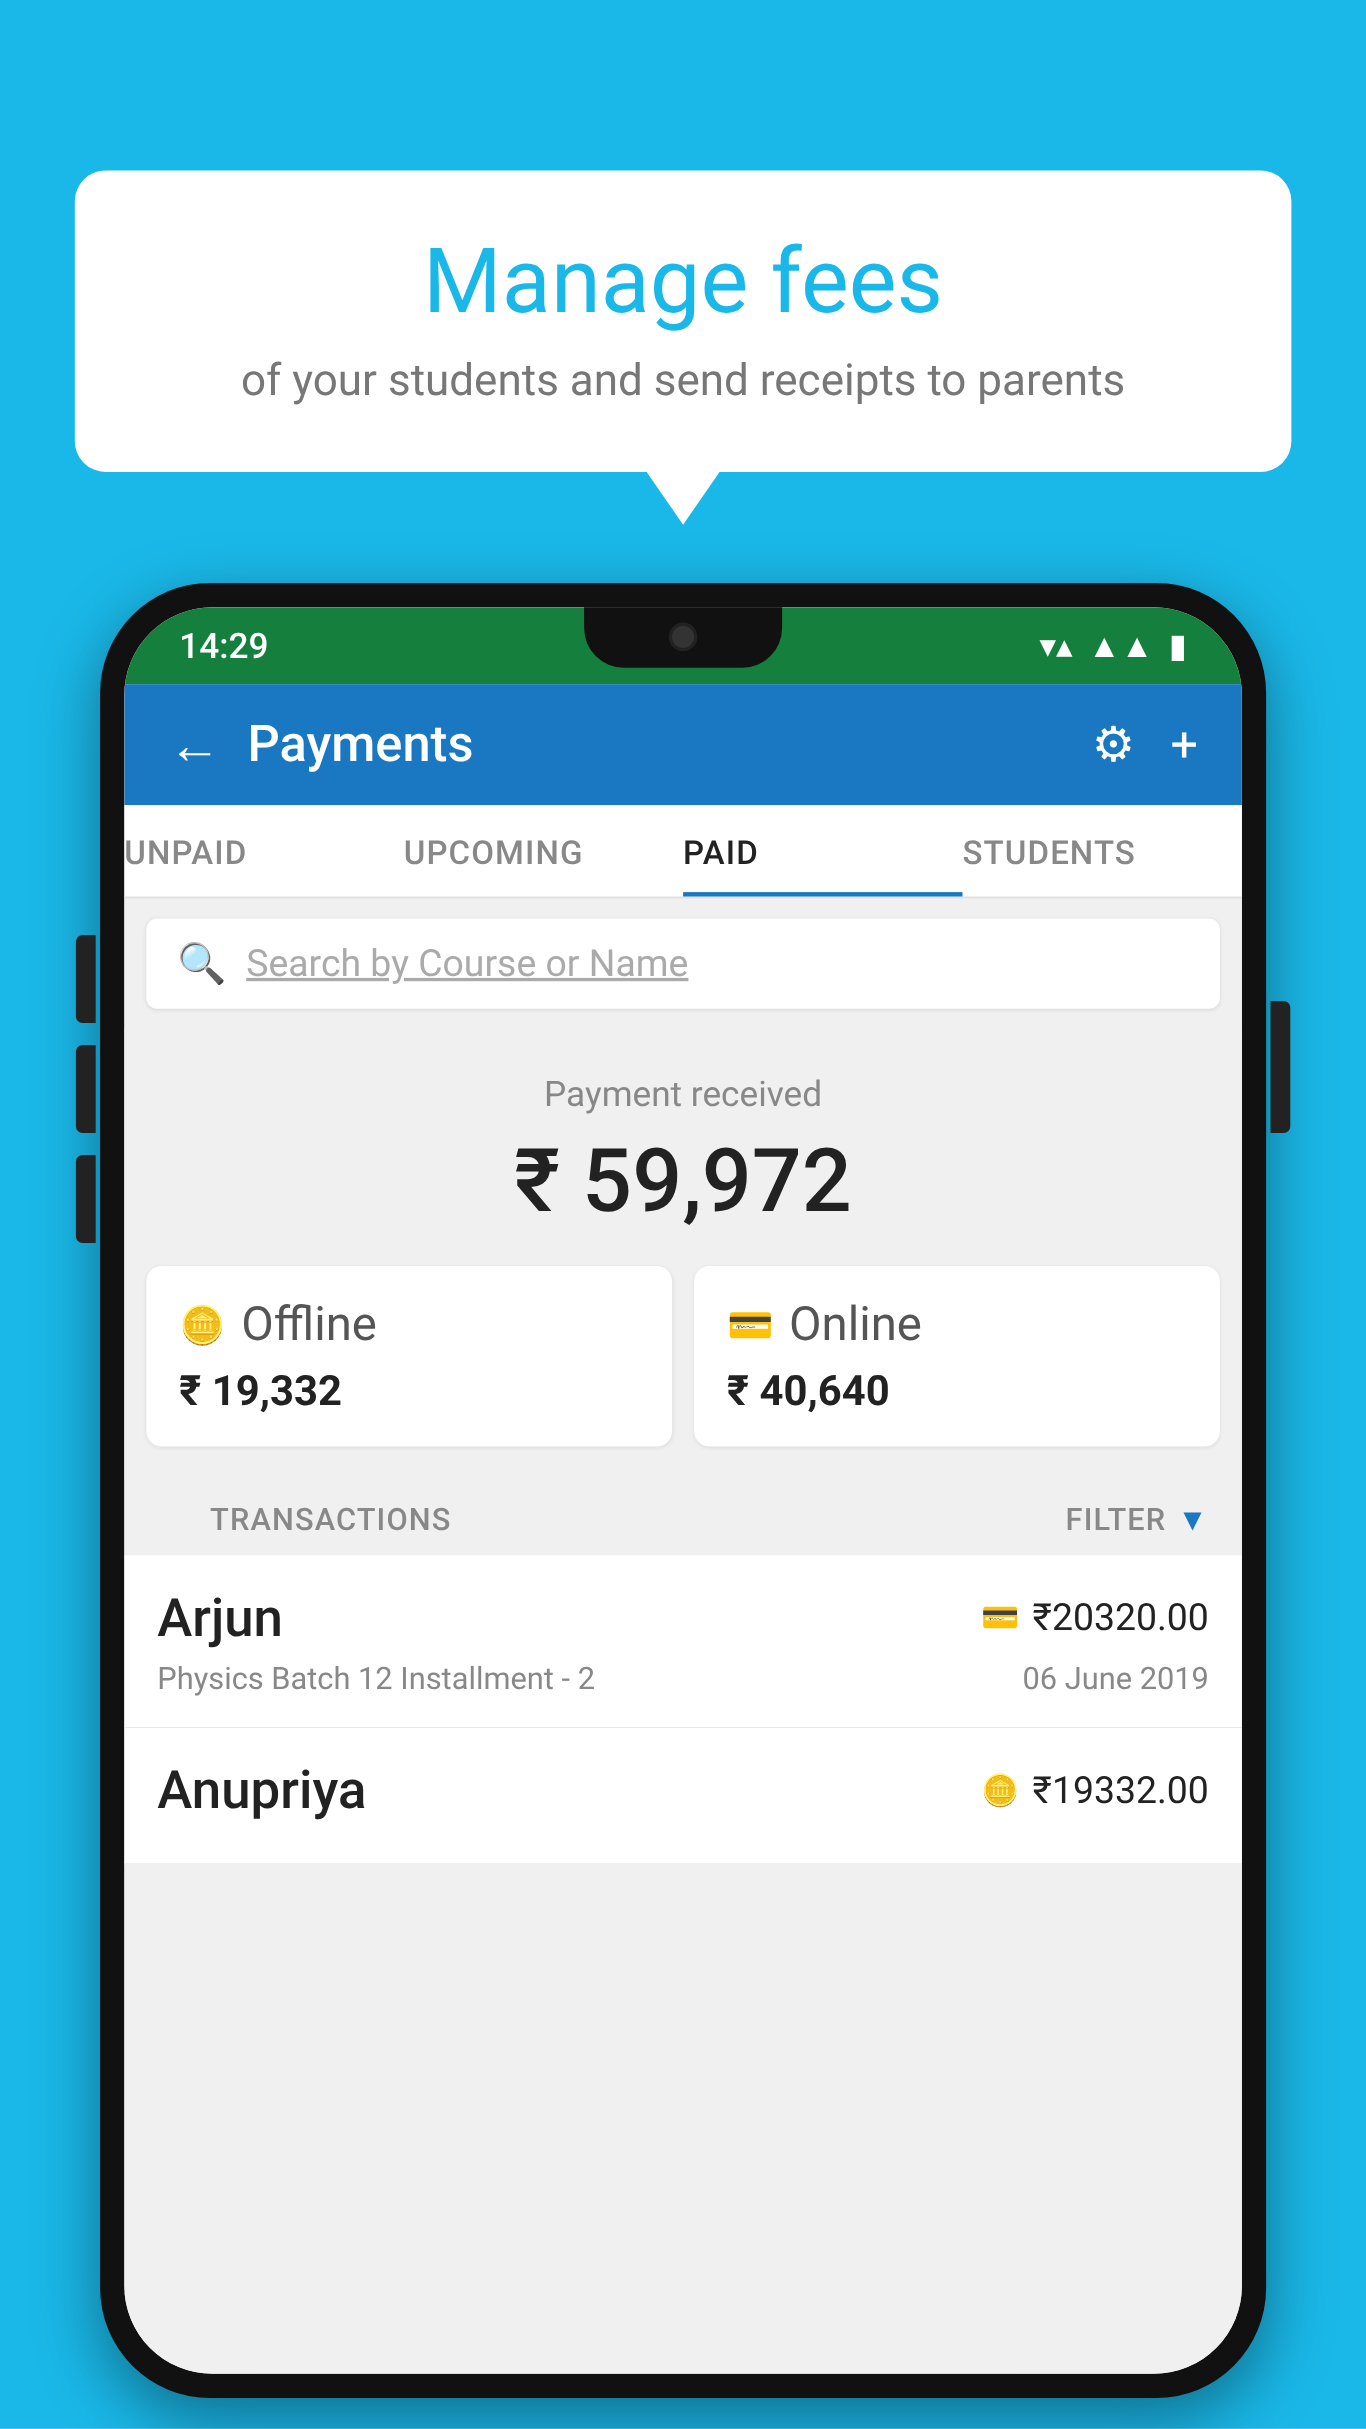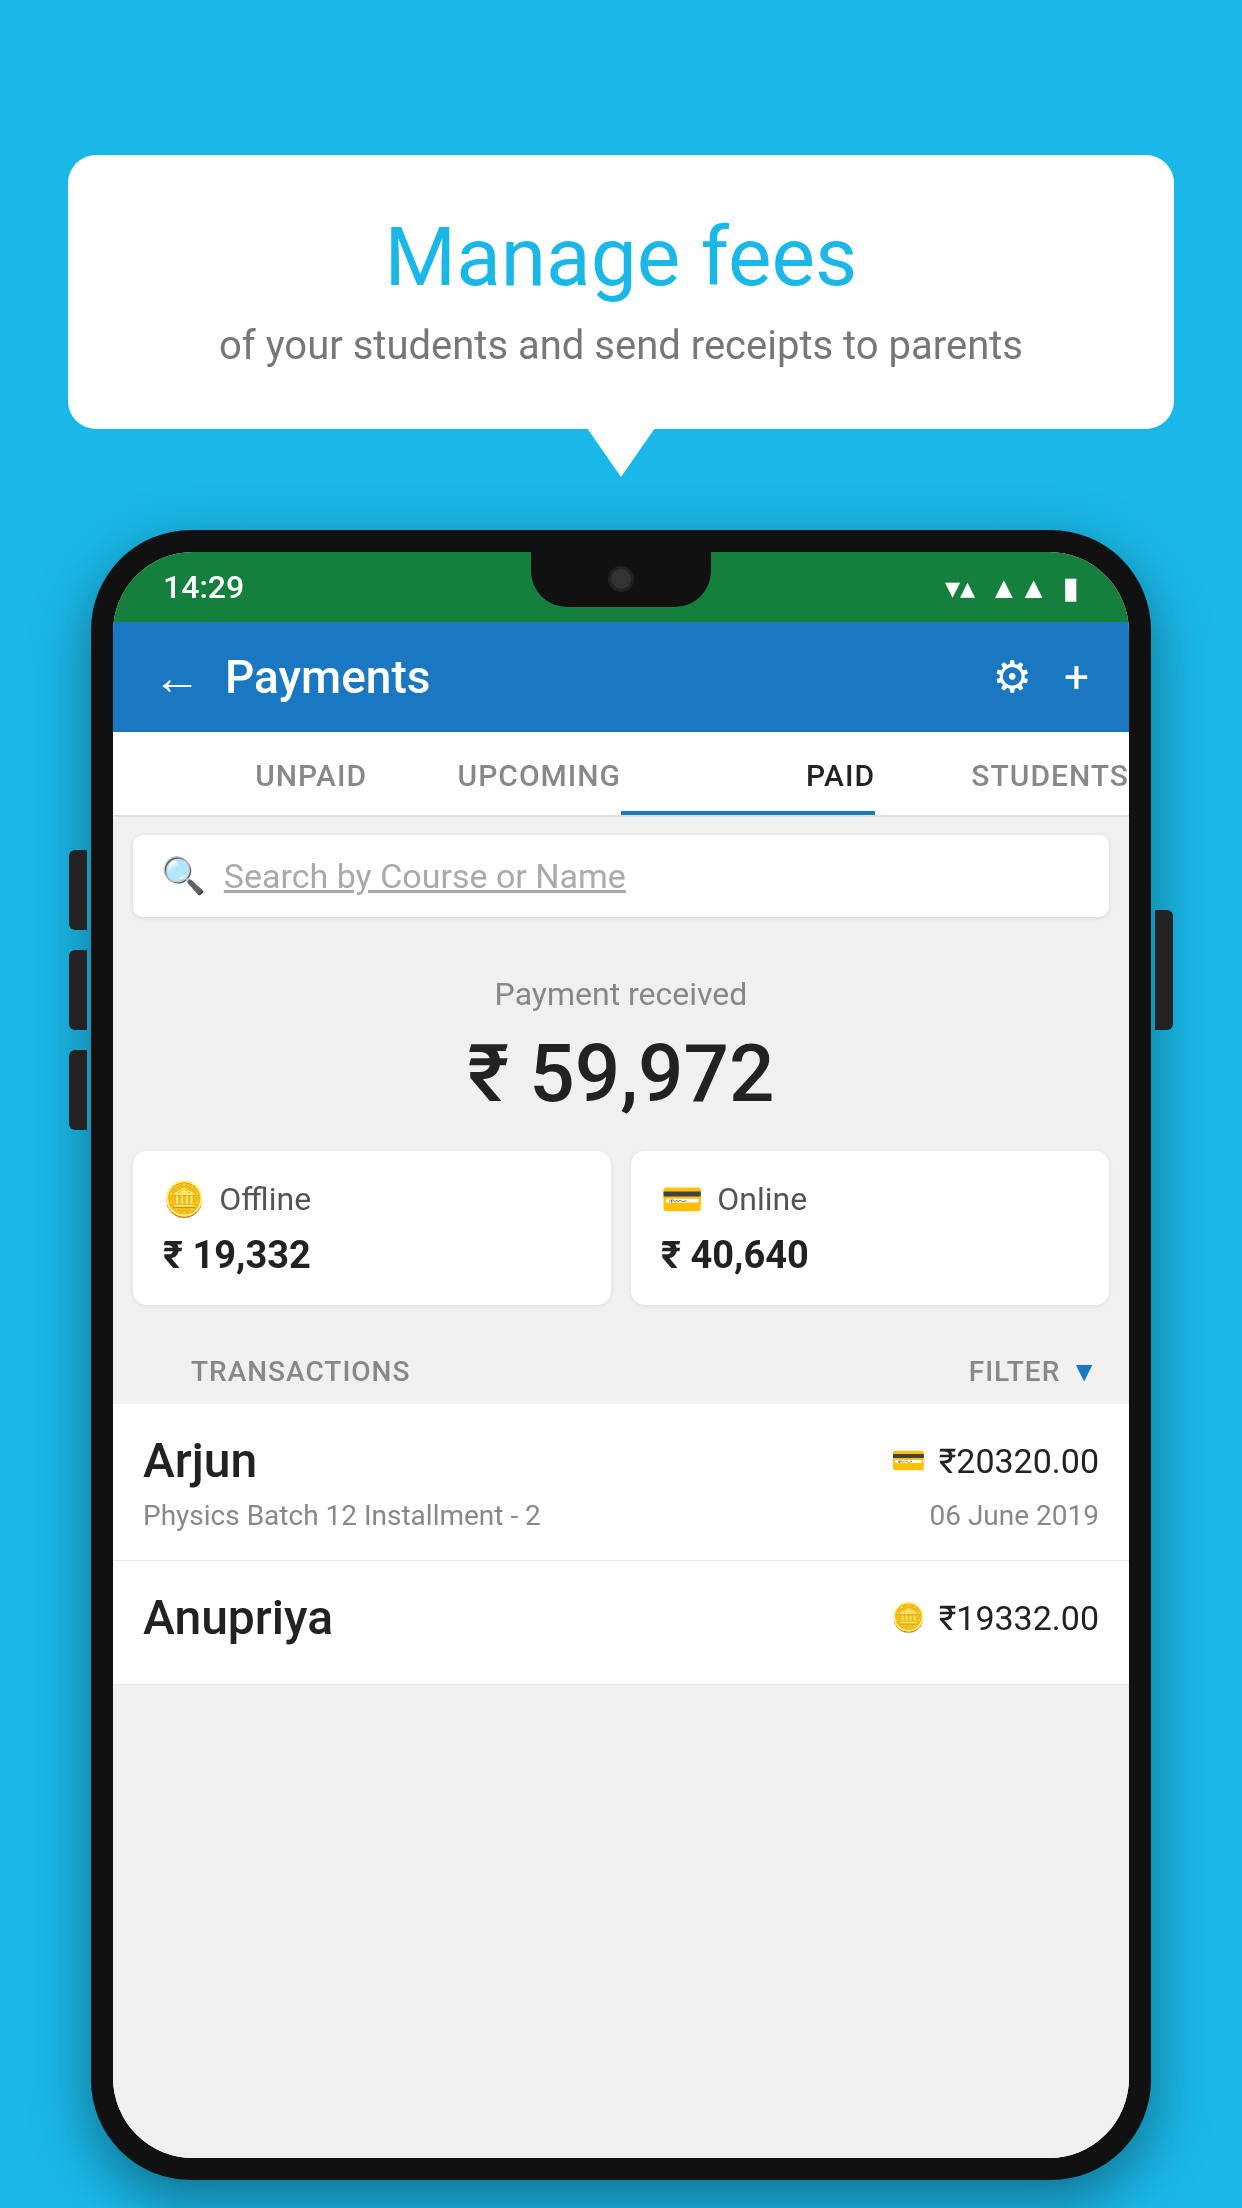--- a/index.html
+++ b/index.html
@@ -195,21 +195,21 @@
     
     .tabs {
       background: white;
       display: flex;
       flex-shrink: 0;
       border-bottom: 2px solid #e0e0e0;
     }
 
     .tab {
       flex: 1;
-      text-align: right;
+      text-align: left;
       padding: 26px 0 22px;
       font-size: 30px;
       font-weight: 500;
       color: #888;
       letter-spacing: 1px;
       cursor: pointer;
       position: relative;
     }
 
     .tab.active {
@@ -297,21 +297,21 @@
       gap: 14px;
       margin-bottom: 14px;
     }
 
     .card-icon {
       font-size: 34px;
       color: #666;
     }
 
     .card-label {
-      font-size: 32px;
+      font-size: 43px;
       color: #555;
       font-weight: 400;
     }
 
     .card-amount {
       font-size: 38px;
       font-weight: 700;
       color: #222;
     }
 

